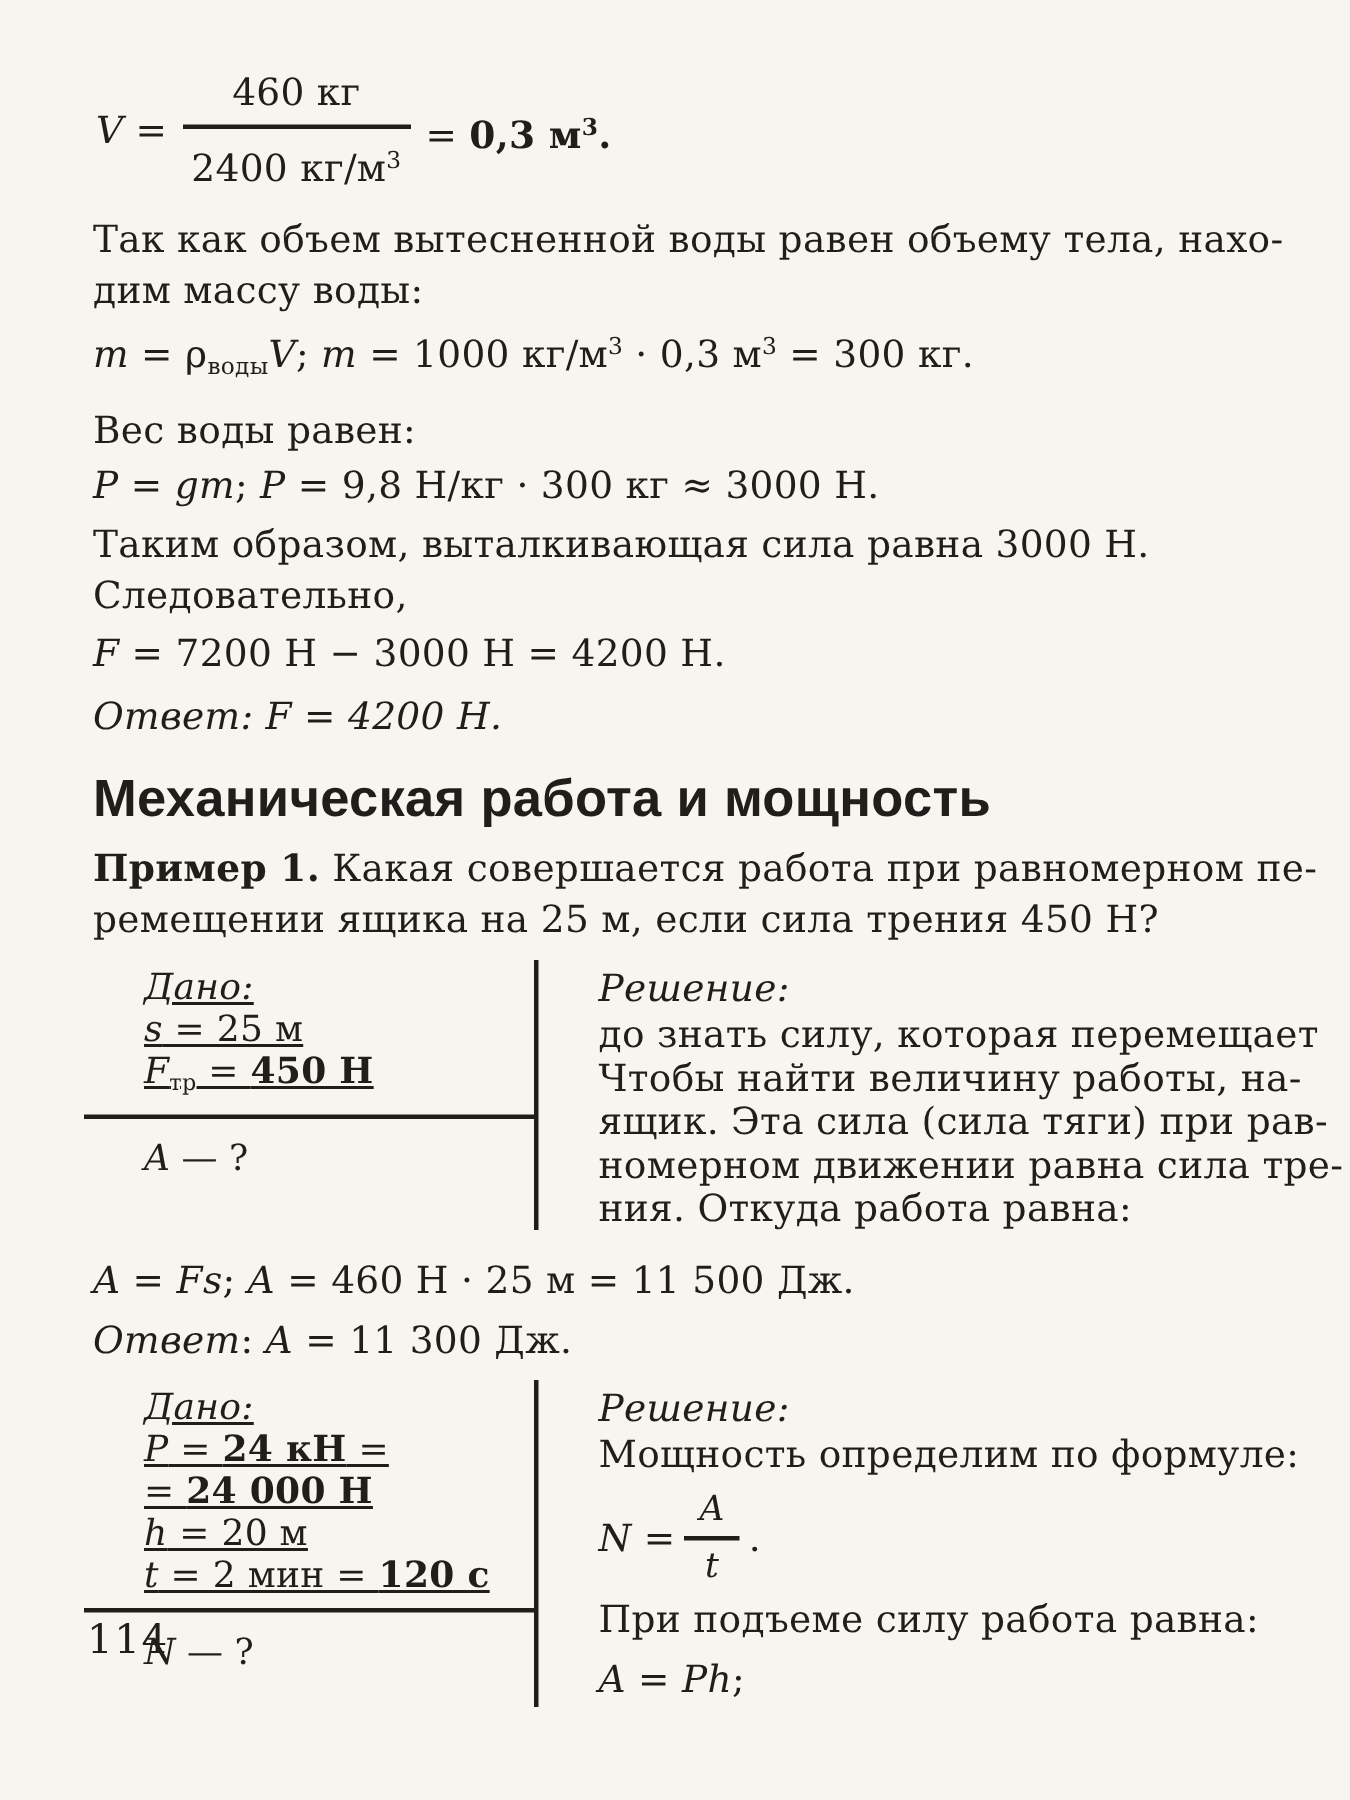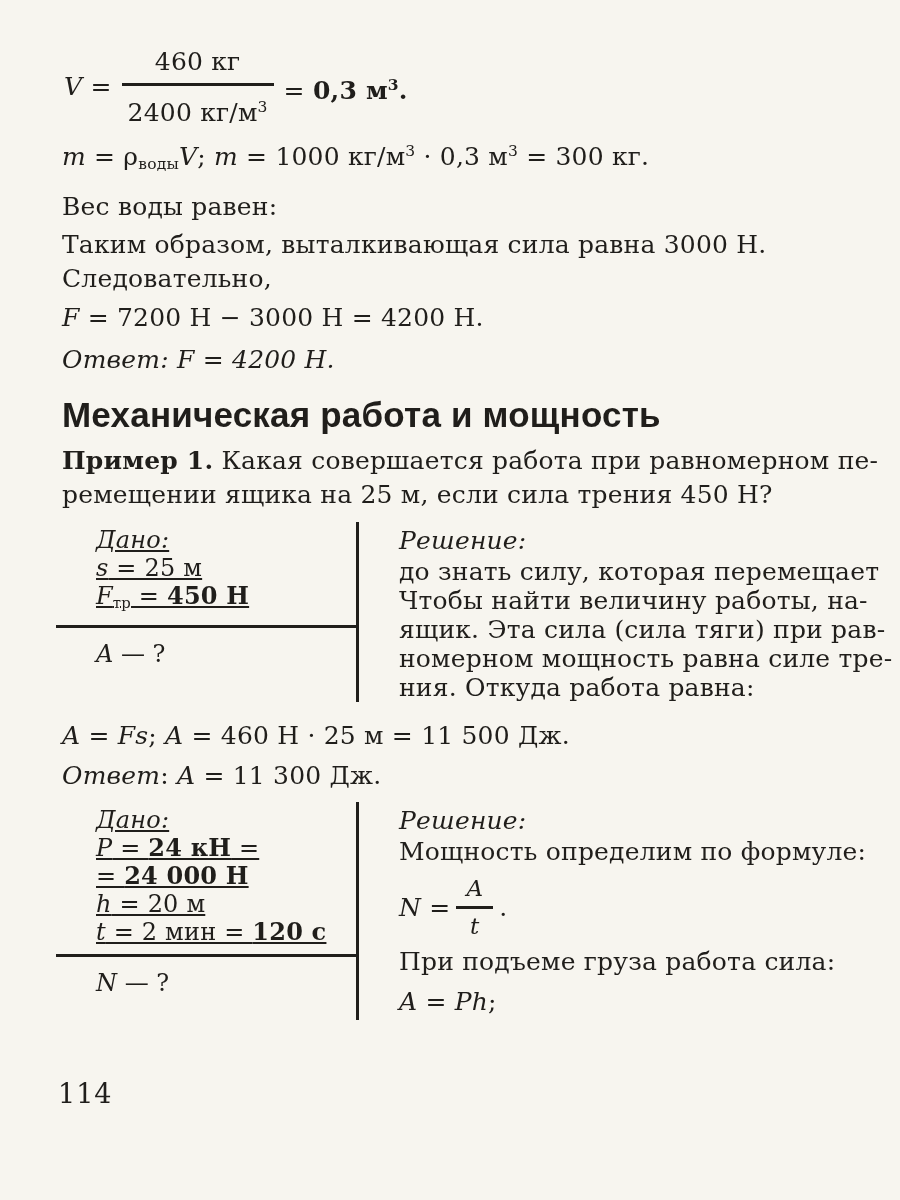--- a/index.html
+++ b/index.html
@@ -61,27 +61,32 @@
   <div class="formula fvol fracline">
     <span><span class="i">V</span><span> = </span></span>
     <span class="frac">
       <span class="num"><span>460 кг</span></span>
       <span class="bar"></span>
       <span class="den"><span>2400 кг/м</span><span class="sup">3</span></span>
     </span>
     <span><span> = </span><span class="b">0,3 м</span><span class="b sup">3</span><span class="b">.</span></span>
   </div>
 
+  <div class="para mt12">
+      <div class="tline">Так как объем вытесненной воды равен объему тела, нахо-</div>
+      <div class="tline">дим массу воды:</div>
+    </div>
 
   <div class="formula mt2"><span class="i">m</span><span> = ρ</span><span class="sub">воды</span><span class="i">V</span><span>; </span><span class="i">m</span><span> = 1000 кг/м</span><span class="sup">3</span><span> · 0,3 м</span><span class="sup">3</span><span> = 300 кг.</span></div>
 
   <div class="para mt8">
       <div class="tline">Вес воды равен:</div>
     </div>
 
+  <div class="formula mt2"><span class="i">P</span><span> = </span><span class="i">gm</span><span>; </span><span class="i">P</span><span> = 9,8 Н/кг · 300 кг ≈ 3000 Н.</span></div>
 
   <div class="para mt4">
       <div class="tline">Таким образом, выталкивающая сила равна 3000 Н.</div>
       <div class="tline">Следовательно,</div>
     </div>
 
   <div class="formula mt4"><span class="i">F</span><span> = 7200 Н − 3000 Н = 4200 Н.</span></div>
 
   <div class="formula answer mt6"><span class="i">Ответ</span><span>: </span><span class="i">F</span><span> = 4200 Н.</span></div>
 
@@ -104,21 +109,21 @@
       <div class="dn-hr"></div>
       <div class="dn-find"><span class="i">A</span><span> — ?</span></div>
     </div>
     <div class="dn-vr"></div>
     <div class="dn-right">
       <div class="lbl">Решение:</div>
       <div class="sol-lines">
           <div class="tline">до знать силу, которая перемещает</div>
           <div class="tline">Чтобы найти величину работы, на-</div>
           <div class="tline">ящик. Эта сила (сила тяги) при рав-</div>
-          <div class="tline">номерном мощность равна силе тре-</div>
+          <div class="tline">номерном движении равна сила тре-</div>
           <div class="tline">ния. Откуда работа равна:</div>
         </div>
     </div>
   </div>
 
   <div class="formula mt16"><span class="i">A</span><span> = </span><span class="i">Fs</span><span>; </span><span class="i">A</span><span> = 460 Н · 25 м = 11 500 Дж.</span></div>
 
   <div class="formula mt4"><span class="i">Ответ</span><span>: </span><span class="i">A</span><span> = 11 300 Дж.</span></div>
 
 
@@ -145,21 +150,21 @@
       <div class="power-frac fracline">
         <span><span class="i">N</span><span> = </span></span>
         <span class="frac">
           <span class="num"><span class="i">A</span></span>
           <span class="bar"></span>
           <span class="den"><span class="i">t</span></span>
         </span>
         <span><span> .</span></span>
       </div>
       <div class="sol-lines">
-          <div class="tline">При подъеме груза работа сила:</div>
+          <div class="tline">При подъеме силу работа равна:</div>
         </div>
       <div class="formula mt8"><span class="i">A</span><span> = </span><span class="i">Ph</span><span>;</span></div>
     </div>
   </div>
 
   <div class="pagenum">114</div>
 
 </div>
 
 </body></html>

